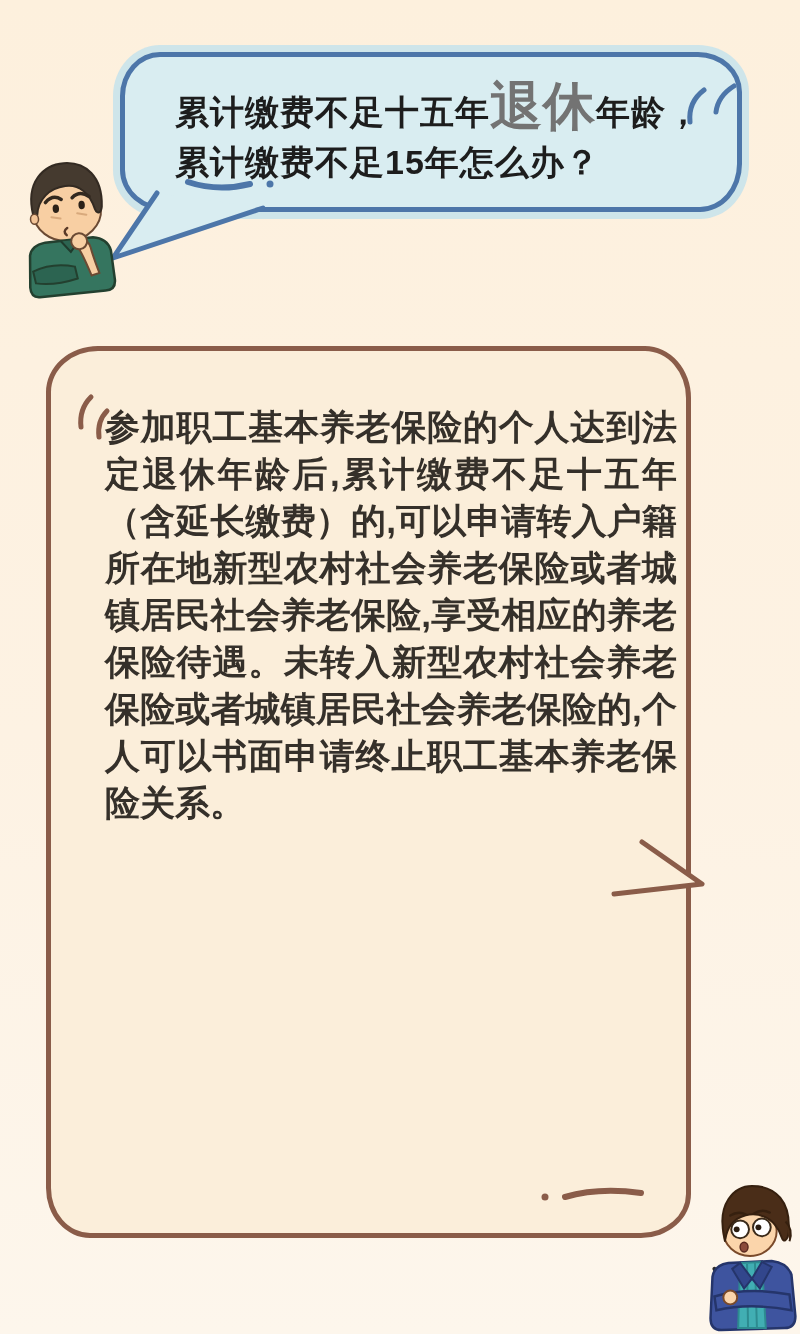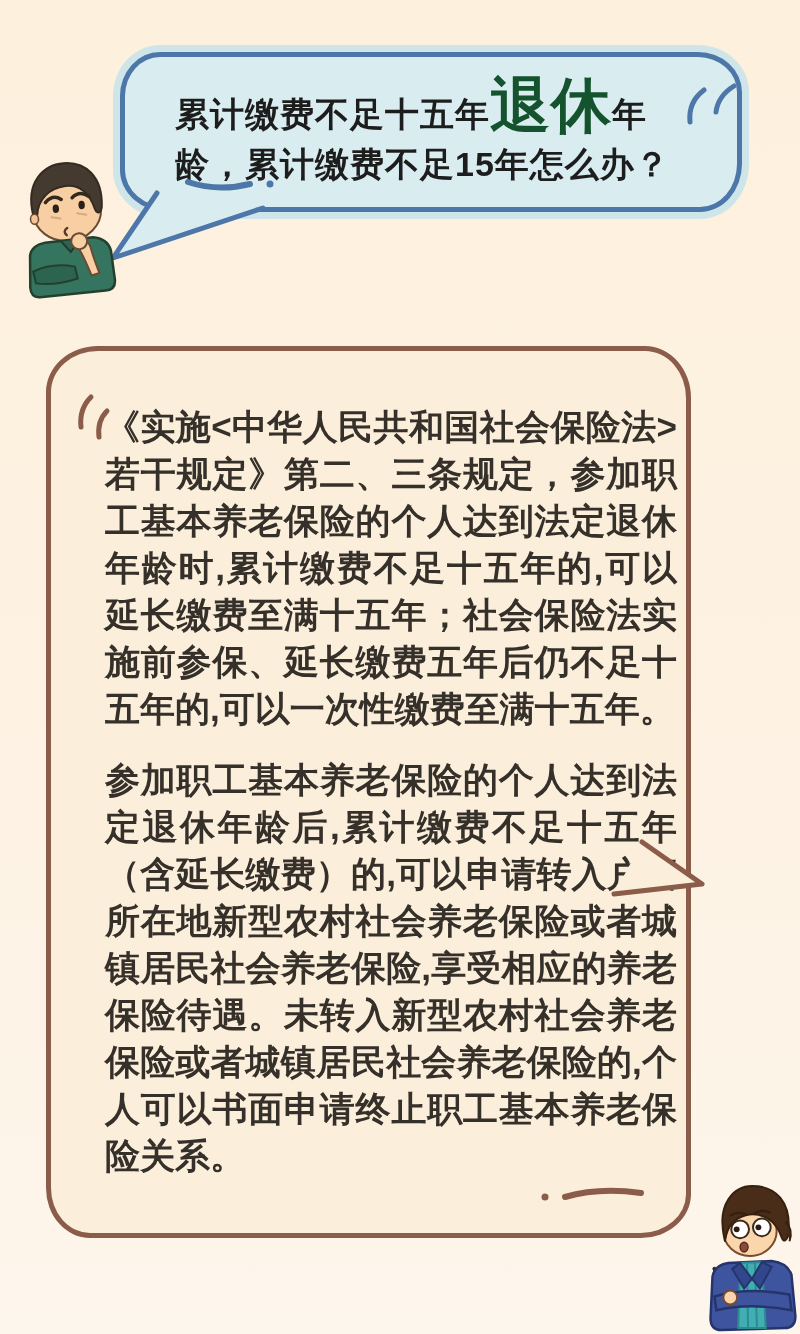--- a/index.html
+++ b/index.html
@@ -16,21 +16,21 @@
     border:5px solid #4d76a9;
     border-radius:40px 44px 42px 48px / 44px 40px 48px 42px;
     box-shadow:0 0 0 7px rgba(203,228,234,.95);
   }
   .q-text{
     position:absolute;left:50px;top:24px;width:526px;
     font-size:34px;line-height:50px;font-weight:700;color:#1d1d1d;
     letter-spacing:1px;margin:0;
   }
   .q-highlight{
-    color:#14532d;font-size:60px;font-weight:800;line-height:50px;
+    color:#737373;font-size:52px;font-weight:800;line-height:50px;
   }
   .q-tail{position:absolute;left:95px;top:192px;width:195px;height:88px;overflow:visible;}
   .q-marks-tr{position:absolute;left:682px;top:78px;width:58px;height:62px;overflow:visible;}
   .q-dashdot{position:absolute;left:184px;top:172px;width:100px;height:26px;overflow:visible;}
 
   
   .asker{position:absolute;left:8px;top:155px;width:122px;height:148px;}
 
   
   .a-box{
@@ -103,21 +103,20 @@
   </g>
 </svg>
 
 <div class="a-box">
   <svg class="a-quotes" viewBox="0 0 60 70">
     <path d="M 18 8 Q 6 20 8 38" fill="none" stroke="#8a5c49" stroke-width="5" stroke-linecap="round"></path>
     <path d="M 34 22 Q 24 32 26 48" fill="none" stroke="#8a5c49" stroke-width="5" stroke-linecap="round"></path>
   </svg>
 
   <div class="a-text">
-    <p>《实施&lt;中华人民共和国社会保险法&gt;若干规定》第二、三条规定，参加职工基本养老保险的个人达到法定退休年龄时,累计缴费不足十五年的,可以延长缴费至满十五年；社会保险法实施前参保、延长缴费五年后仍不足十五年的,可以一次性缴费至满十五年。</p>
     <p>参加职工基本养老保险的个人达到法定退休年龄后,累计缴费不足十五年（含延长缴费）的,可以申请转入户籍所在地新型农村社会养老保险或者城镇居民社会养老保险,享受相应的养老保险待遇。未转入新型农村社会养老保险或者城镇居民社会养老保险的,个人可以书面申请终止职工基本养老保险关系。</p>
   </div>
 
   <svg class="a-dashdot" viewBox="0 0 110 26">
     <circle cx="8" cy="14" r="3.5" fill="#8a5c49"></circle>
     <path d="M 28 14 Q 62 4 104 10" fill="none" stroke="#8a5c49" stroke-width="6" stroke-linecap="round"></path>
   </svg>
 </div>
 
 <svg class="a-tail" viewBox="0 0 130 72">

